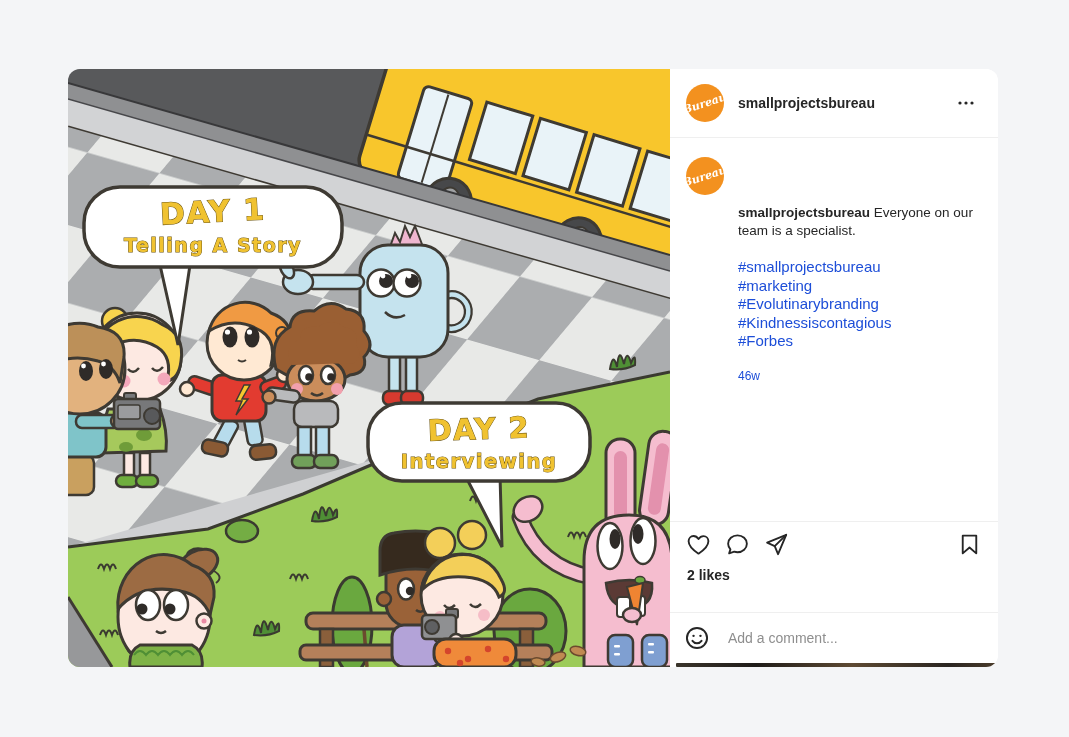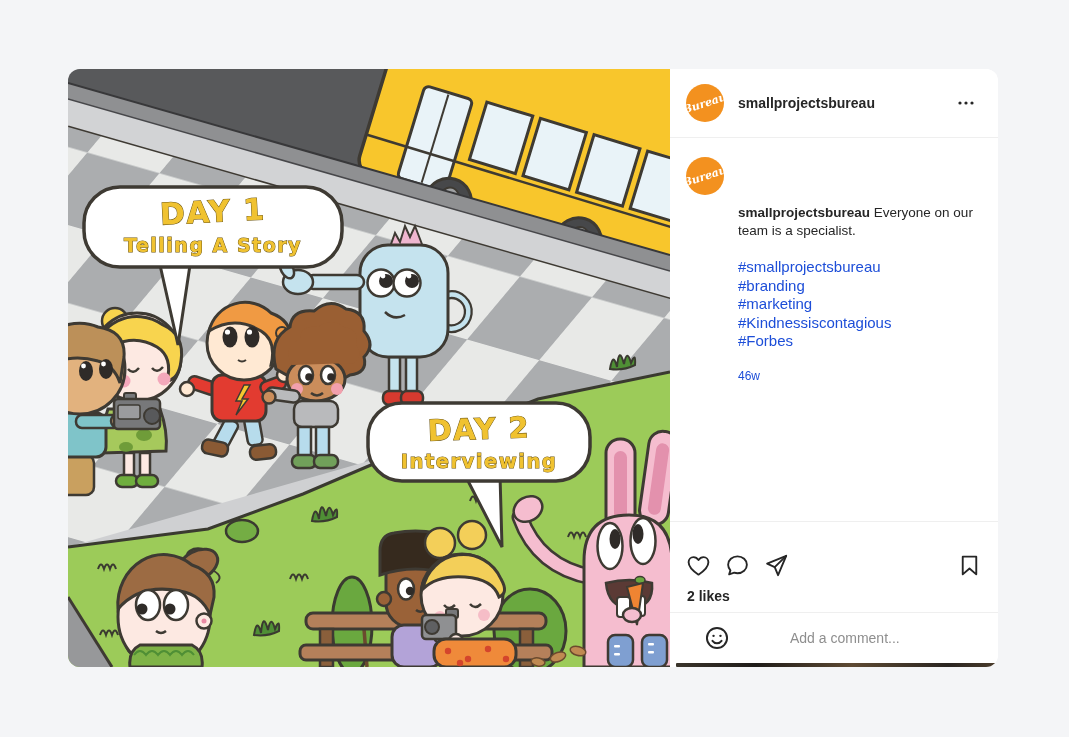--- a/index.html
+++ b/index.html
@@ -38,31 +38,31 @@
   .more-btn{background:none;border:none;padding:4px;cursor:pointer;line-height:0;}
   .p-body{flex:1;padding:19px 10px 0 16px;overflow:hidden;box-sizing:border-box;}
   .caption-row{display:flex;align-items:flex-start;}
   .cap-text{margin-left:14px;width:252px;font-size:13.5px;line-height:18px;color:#262626;margin-top:47px;}
   .cap-user{font-weight:bold;}
   .hashtags{margin-top:18px;}
   .hashtags a{display:block;color:#1d4ed8;text-decoration:none;font-size:15px;line-height:18.5px;}
   .age{margin-top:16px;font-size:12px;color:#1d4ed8;}
   .p-actions{
     flex:0 0 91px;border-top:1px solid #efefef;box-sizing:border-box;
-    padding:25px 14px 0 14px;
+    padding:4px 14px 0 14px;
   }
   .icon-row{display:flex;align-items:center;height:36px;}
   .iconbtn{background:none;border:none;padding:2px;margin-right:10px;cursor:pointer;line-height:0;}
   .iconbtn.last{margin-left:auto;margin-right:0;}
   .iconbtn svg{stroke:#262626;fill:none;stroke-width:1.8;stroke-linecap:round;stroke-linejoin:round;}
   .likes{font-size:14px;font-weight:bold;color:#262626;margin:5px 0 0 3px;}
   .date{font-size:10px;color:#8e8e8e;letter-spacing:.3px;margin:6px 0 0 3px;}
   .p-comment{
     flex:0 0 51px;border-top:1px solid #efefef;display:flex;align-items:center;
-    padding:0 32px;box-sizing:border-box;gap:42px;
+    padding:0 12px;box-sizing:border-box;
   }
   .p-comment input{
     border:none;outline:none;flex:1;margin-left:14px;font-size:14px;color:#262626;
     font-family:"Liberation Sans","DejaVu Sans",sans-serif;background:transparent;
   }
   .p-comment input::placeholder{color:#8e8e8e;}
   .sliver{
     flex:0 0 4px;margin:0 2px 0 6px;border-radius:1px;
     background:linear-gradient(90deg,#3a342b,#1f1c19 25%,#5e4a33 55%,#2a2521 85%,#4a3b2b);
   }
@@ -382,22 +382,22 @@
     <div class="p-body">
       <div class="caption-row">
         <div class="avatar">
           <span>Bureau</span>
         </div>
         <div class="cap-text">
           <span class="cap-user">smallprojectsbureau</span>
           <span>Everyone on our team is a specialist.</span>
           <div class="hashtags">
             <a href="#">#smallprojectsbureau</a>
-            <a href="#">#branding</a>
             <a href="#">#marketing</a>
+            <a href="#">#Evolutinarybranding</a>
             <a href="#">#Kindnessiscontagious</a>
             <a href="#">#Forbes</a>
           </div>
           <div class="age">46w</div>
         </div>
       </div>
     </div>
 
     <div class="p-actions">
       <div class="icon-row">

